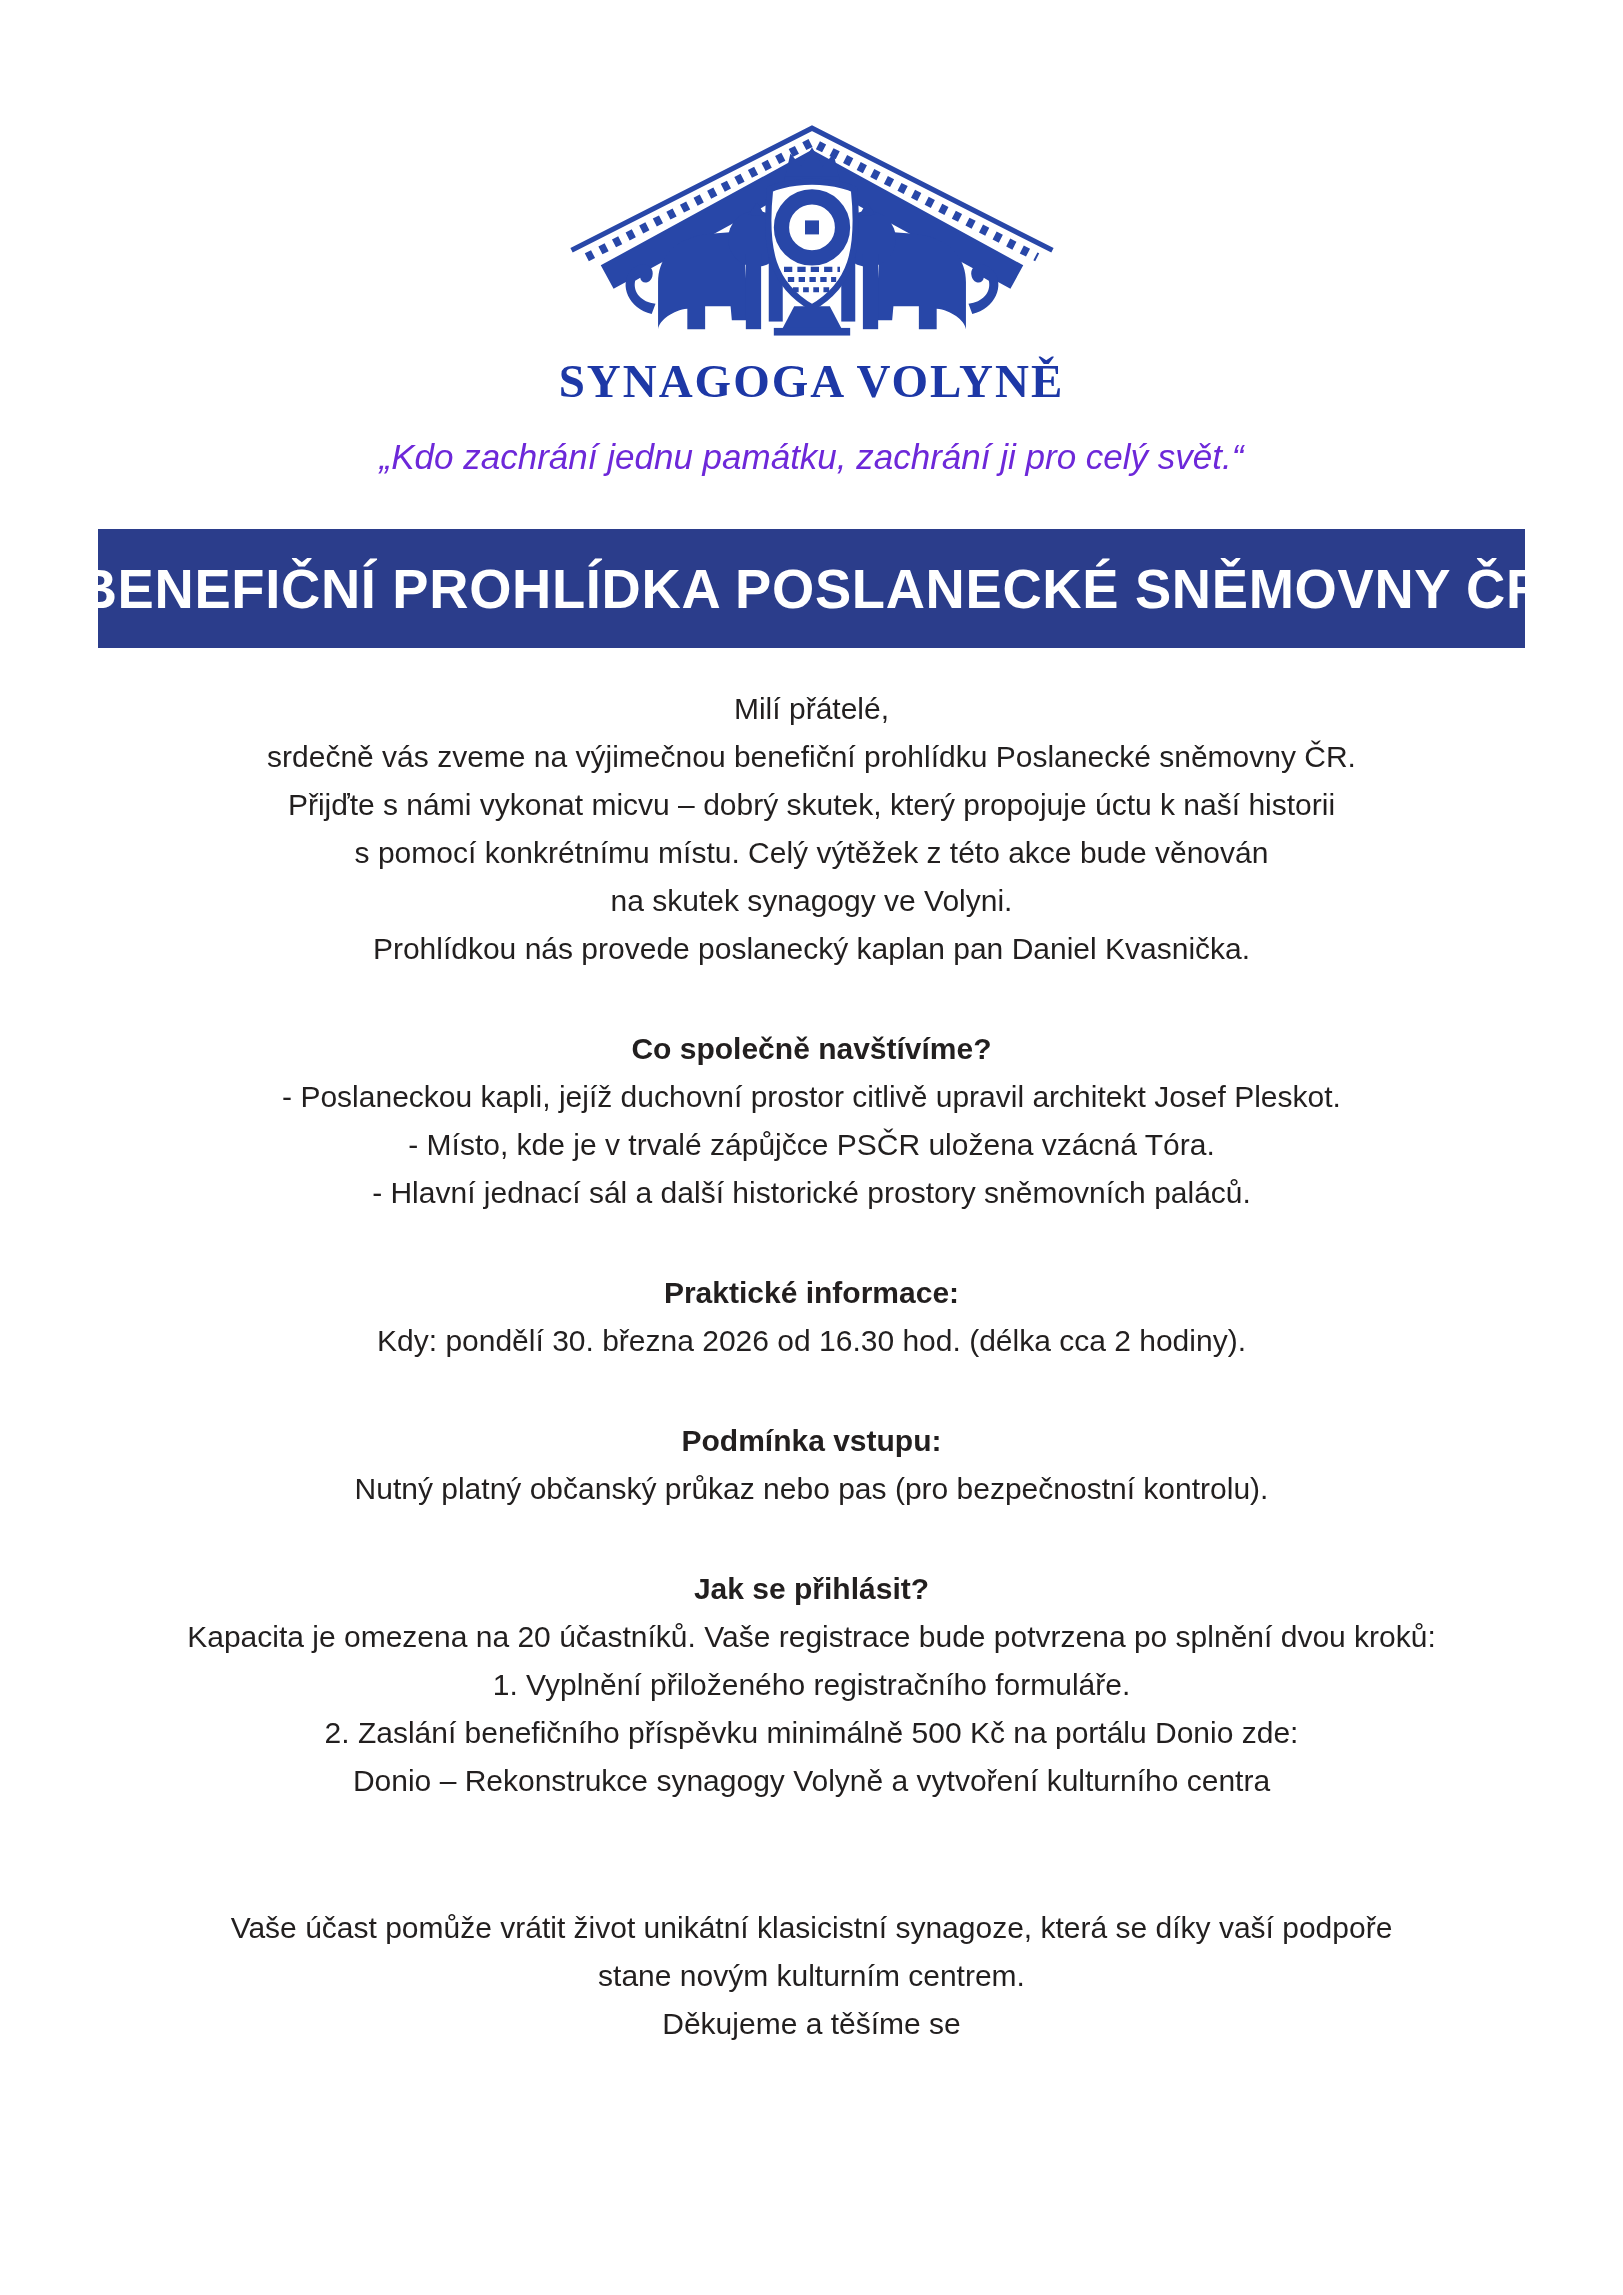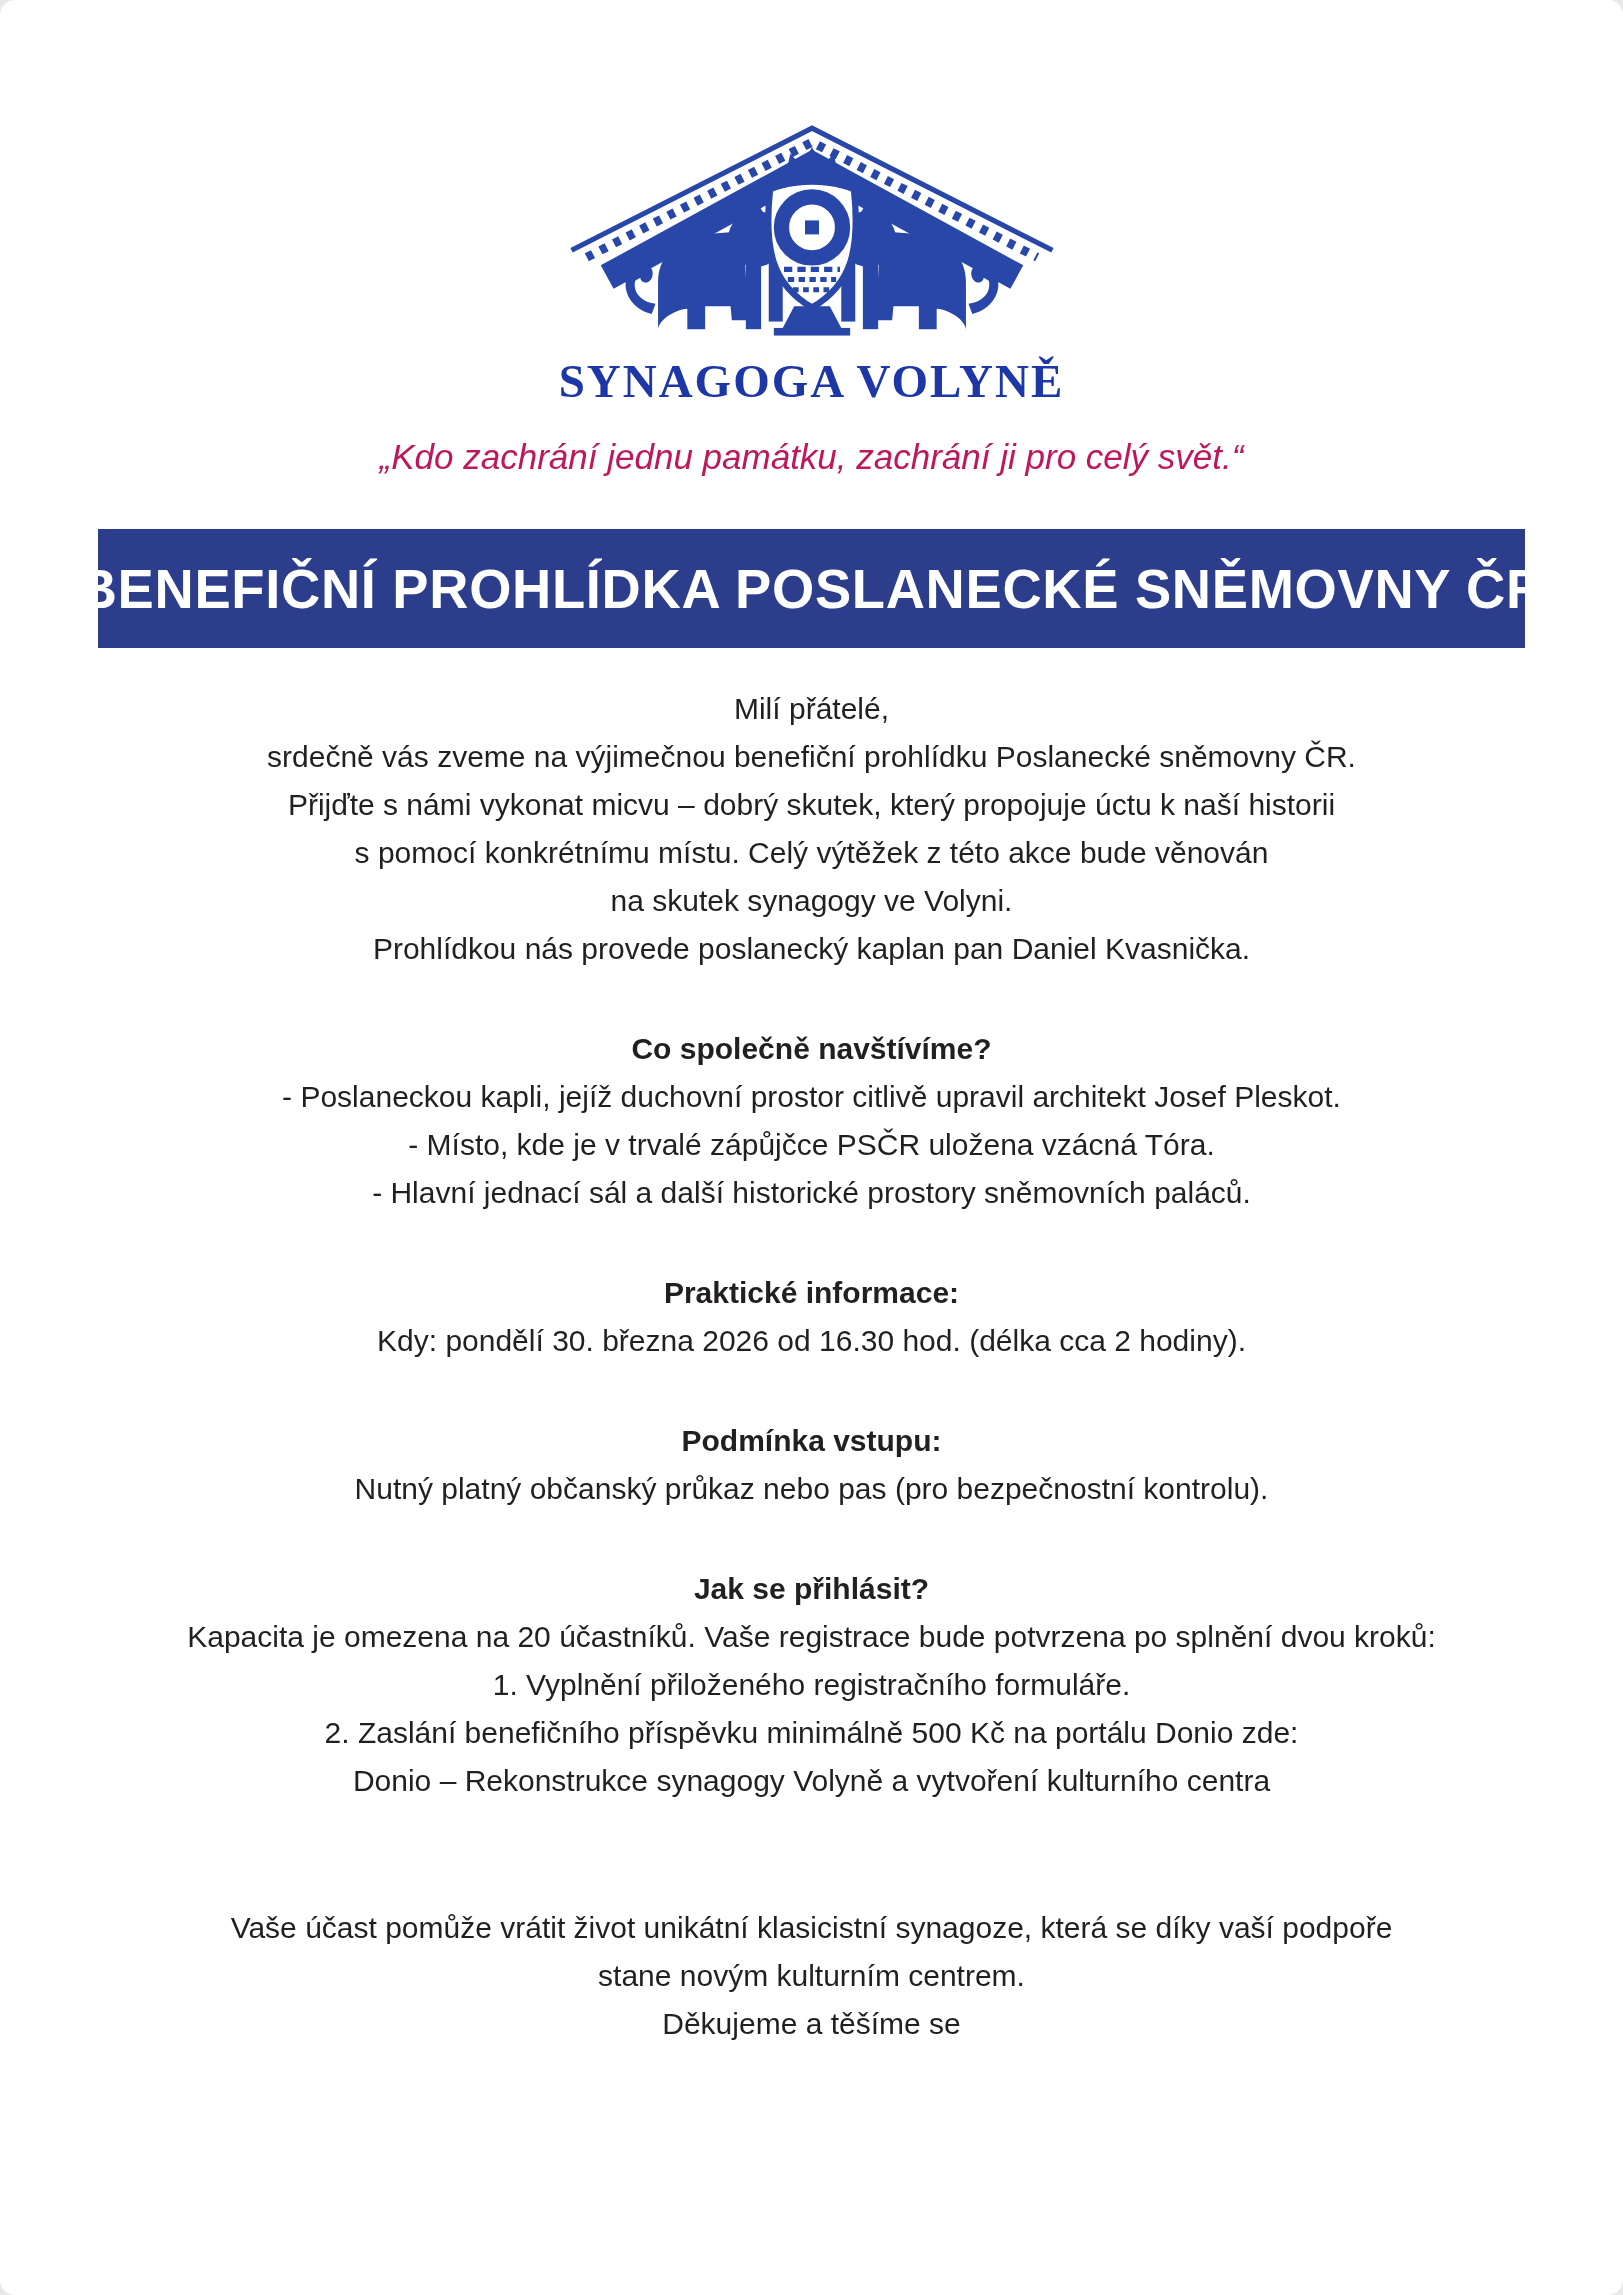--- a/index.html
+++ b/index.html
@@ -5,42 +5,41 @@
   html,body{margin:0;padding:0;background:#e8e8e8;}
   .page{
     position:relative;
     width:1623px;
     height:2295px;
     margin:0 auto;
     background:#ffffff;
     font-family:"Liberation Sans", sans-serif;
     color:#221f1f;
     overflow:hidden;
-    border-radius:15px;
   }
   
   .logo-wrap{
     padding-top:118px;
     text-align:center;
   }
   .logo-wrap svg{display:block;margin:0 auto;}
   .brand-title{
     margin-top:6.5px;
     font-family:"Liberation Serif", serif;
     font-weight:bold;
     font-size:47px;
     letter-spacing:2px;
     color:#1d38a6;
     text-align:center;
   }
   .quote{
     margin-top:29px;
     font-style:italic;
     font-size:35px;
-    color:#be185d;
+    color:#6d28d9;
     text-align:center;
   }
   
   .banner{
     margin:52px auto 0 auto;
     width:1427px;
     height:119px;
     background:#2b3d8b;
     display:flex;
     align-items:center;

